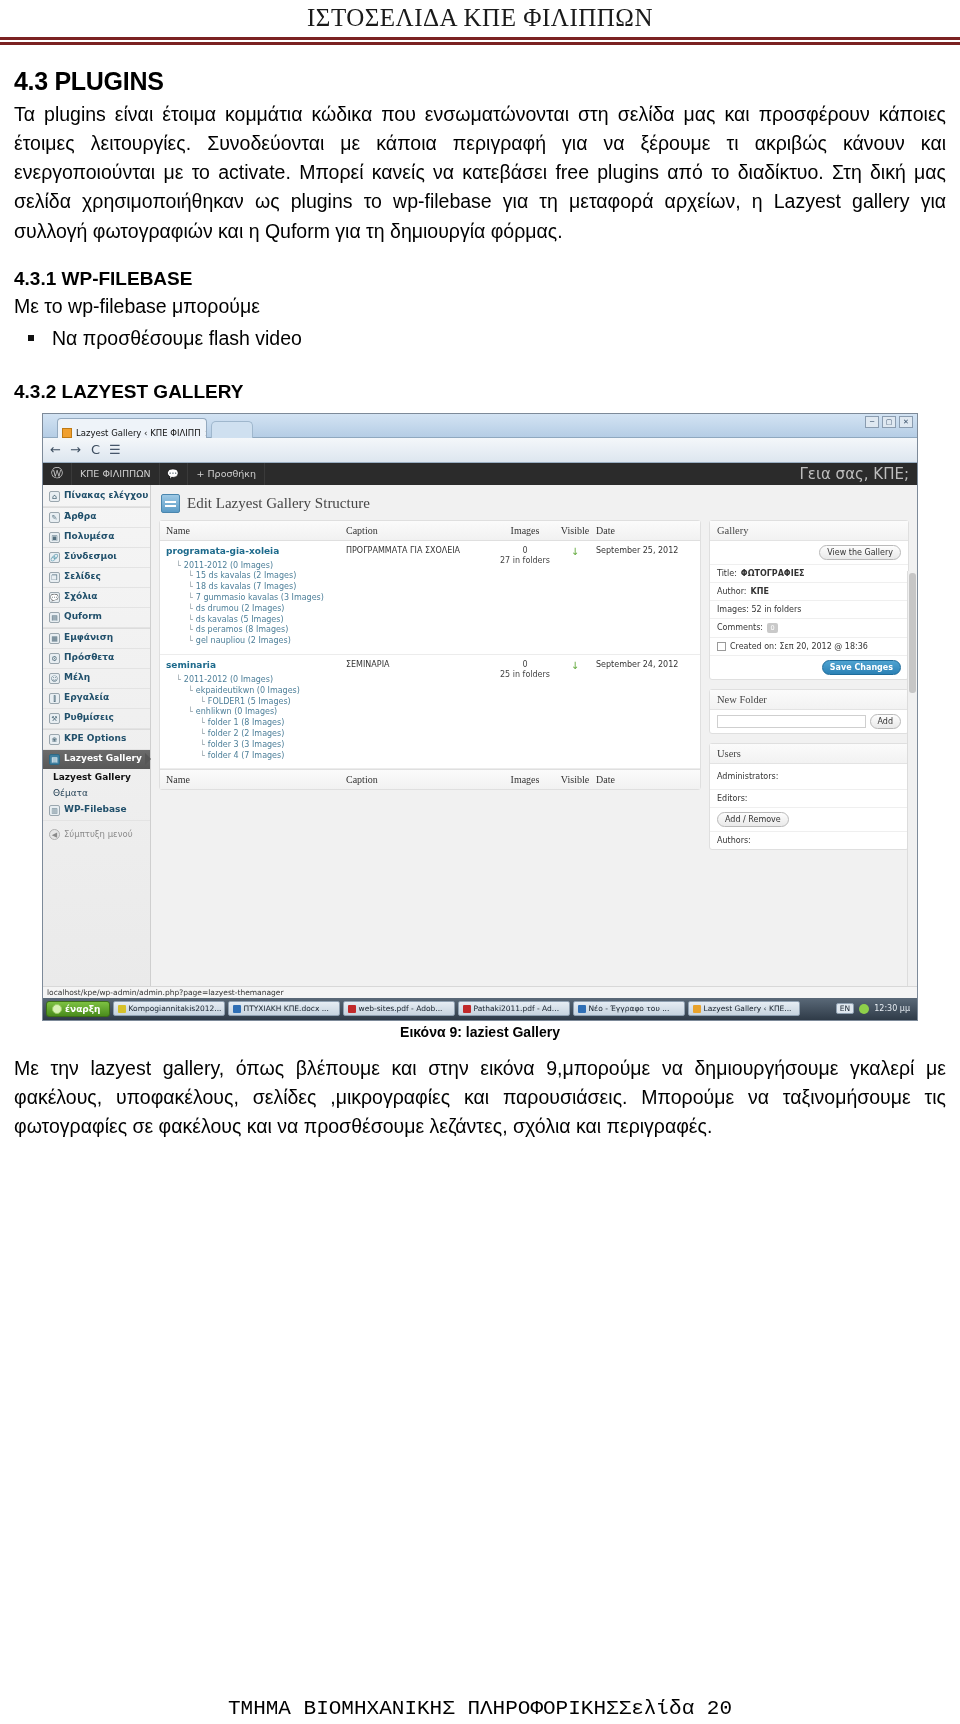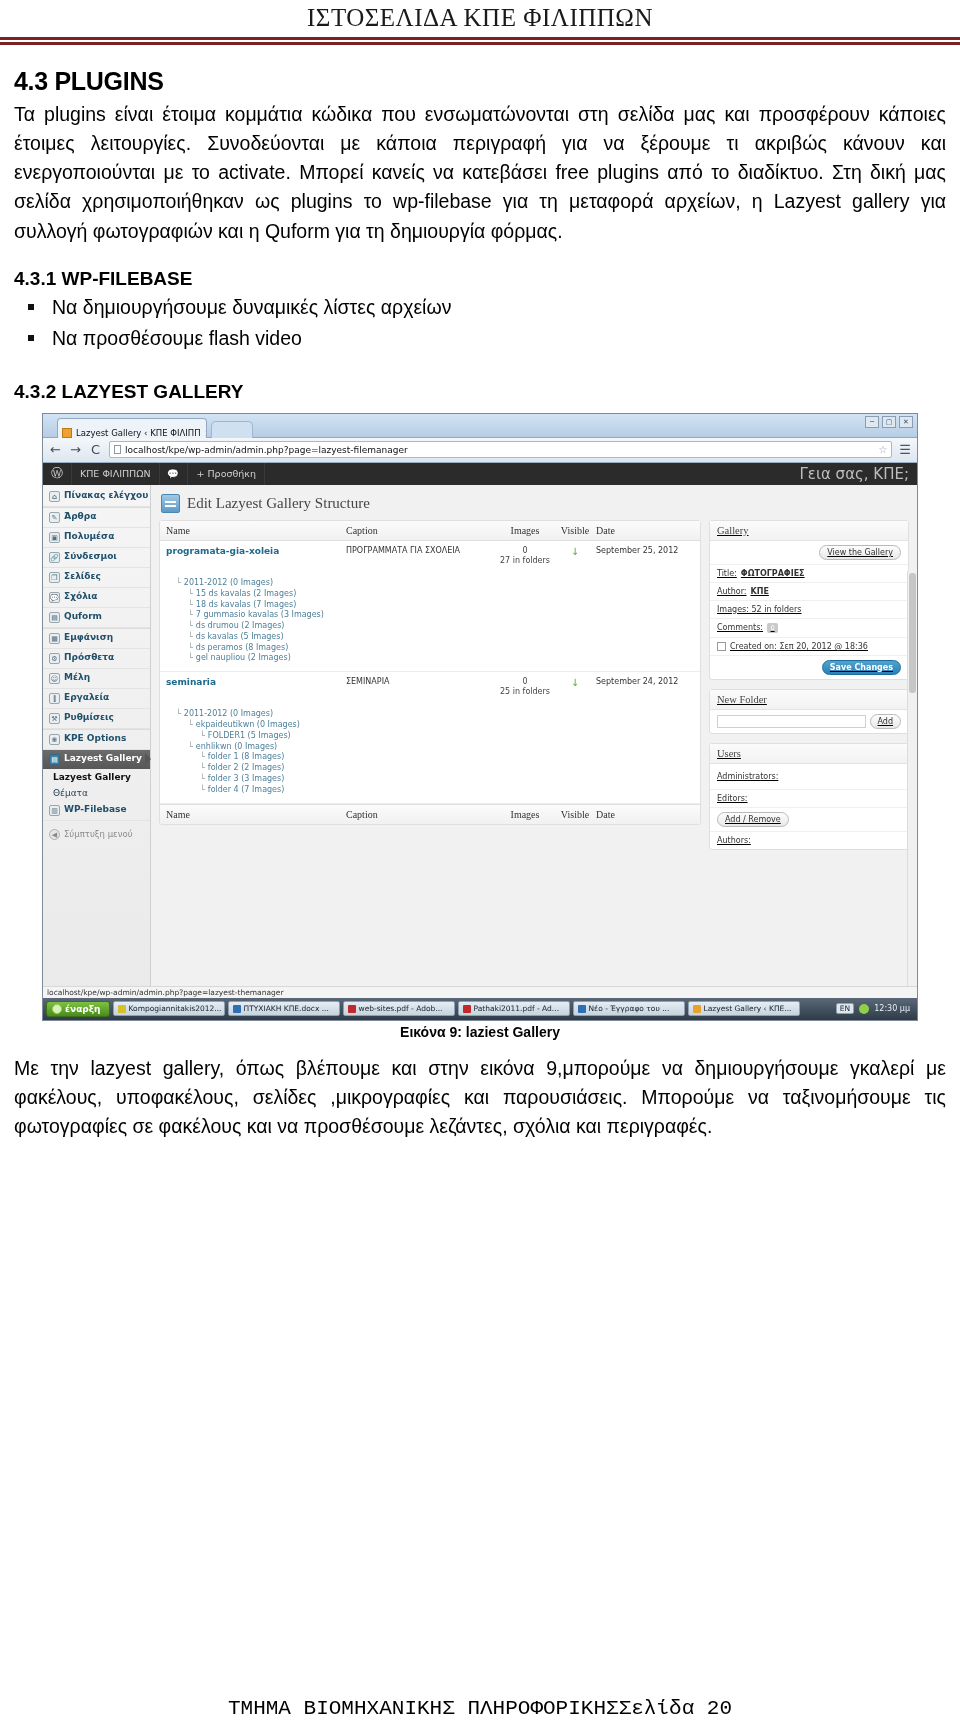--- a/index.html
+++ b/index.html
@@ -254,21 +254,21 @@
     border:1px solid #4a86ae; border-radius:2px;
     position:relative;
   }
   .wp-h1 .icon32::after{
     content:""; position:absolute; left:3px; right:3px; top:6px; height:2px;
     background:#fff; box-shadow: 0 4px 0 #fff;
   }
 
   .panes { display:flex; gap:8px; align-items:flex-start; }
   .pane-left { flex:1; min-width:0; }
-  .pane-right { width: 200px; flex:none;text-decoration:underline; }
+  .pane-right { width: 200px; flex:none; }
 
   .tbl {
     background:#fff; border:1px solid #dfdfdf; border-radius:3px;
     font-size: 8.5px;
   }
   .tbl .thead, .tbl .tfoot {
     display:flex; align-items:center;
     background: linear-gradient(#fbfbfb,#f1f1f1);
     border-bottom:1px solid #dfdfdf;
     font-family:"Liberation Serif", serif;
@@ -282,21 +282,21 @@
   .c-visible { width: 42px; flex:none; text-align:center;}
   .c-date    { flex:1; }
 
   .grow { border-bottom:1px solid #ececec; padding: 5px 6px 7px 6px; display:flex; align-items:flex-start;}
   .grow .gname { font-weight:bold; color:#1d6a8c; font-size:9px; }
   .grow .gcap { font-size:8px; color:#333; }
   .grow .gimg { font-size:8px; color:#444; line-height:1.25; }
   .grow .gdate { font-size:8px; color:#333; }
   .vis-ic { color:#5fa838; font-size:10px; }
 
-  .tree { margin: 22px 0 0 0; }
+  .tree { margin: 5px 0 0 0; }
   .tree div {
     font-size: 8px; color:#4d7f99; line-height: 1.35;
     white-space: nowrap;
   }
   .tree .el { color:#8d9aa2; margin-right:3px; font-size:8px;}
   .lvl1 { padding-left: 10px; }
   .lvl2 { padding-left: 22px; }
   .lvl3 { padding-left: 34px; }
 
   .box {
@@ -399,23 +399,23 @@
       <div class="r3"></div>
   </div>
 </div>
 
 <div class="page">
 
   <h2 class="sec">4.3 PLUGINS</h2>
   <p class="para">Τα plugins είναι έτοιμα κομμάτια κώδικα που ενσωματώνονται στη σελίδα μας και προσφέρουν κάποιες έτοιμες λειτουργίες. Συνοδεύονται με κάποια περιγραφή για να ξέρουμε τι ακριβώς κάνουν και ενεργοποιούνται με το activate. Μπορεί κανείς να κατεβάσει free plugins από το διαδίκτυο.  Στη δική μας σελίδα χρησιμοποιήθηκαν ως plugins το wp-filebase για τη μεταφορά αρχείων, η Lazyest   gallery για συλλογή φωτογραφιών και  η Quform για τη δημιουργία φόρμας.</p>
 
   <h3 class="sub">4.3.1  WP-FILEBASE</h3>
+  <p class="para noj"> Με το wp-filebase μπορούμε</p>
 
   <ul class="bullets">
-    <li>Να δημιουργήσουμε δυναμικές λίστες αρχείων</li>
     <li>Να προσθέσουμε  flash video</li>
   </ul>
 
   <h3 class="sub" style="margin-top:26px">4.3.2 LAZYEST GALLERY</h3>
 
   <div class="shot">
 
     <div class="br-tabstrip">
       <div class="br-tab">
         <span class="favicon"></span>
@@ -427,25 +427,20 @@
         <span>─</span>
         <span>▢</span>
         <span>✕</span>
       </div>
     </div>
 
     <div class="br-navbar">
       <span class="navicon">←</span>
       <span class="navicon">→</span>
       <span class="navicon">C</span>
-      <div class="omnibox">
-        <span class="pageicon"></span>
-        <span>localhost/kpe/wp-admin/admin.php?page=lazyest-filemanager</span>
-        <span class="star">☆</span>
-      </div>
       <span class="br-menu">☰</span>
     </div>
 
     <div class="wp-adminbar">
       <span class="ab-item ab-logo">Ⓦ</span>
       <span class="ab-item">ΚΠΕ ΦΙΛΙΠΠΩΝ</span>
       <span class="ab-item">💬</span>
       <span class="ab-item">+ Προσθήκη</span>
       <span class="ab-right">Γεια σας, ΚΠΕ;</span>
     </div>

